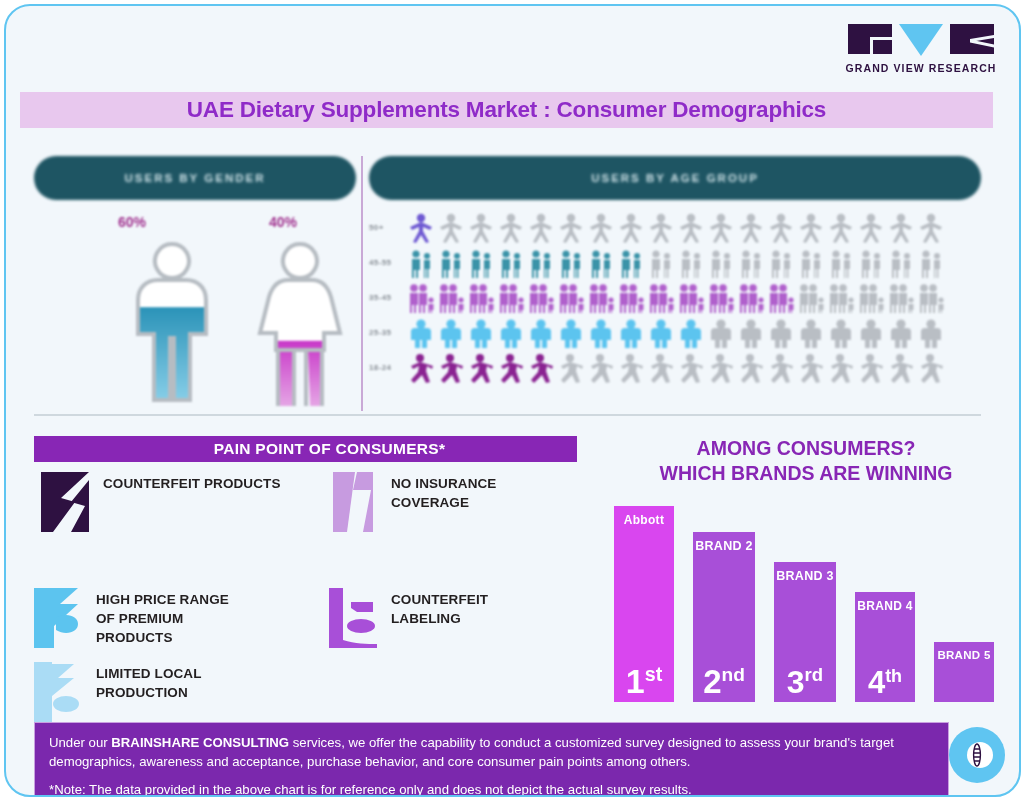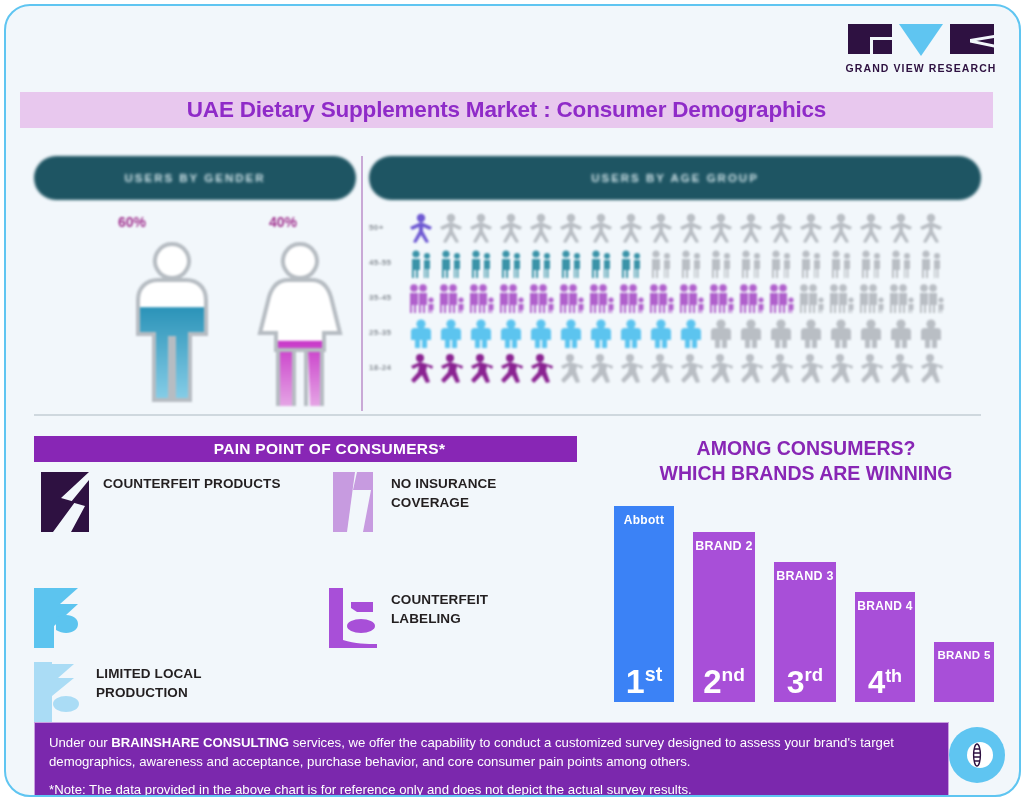--- a/index.html
+++ b/index.html
@@ -736,20 +736,25 @@
           </div>
         </div>
       </div>
       <div class="pp-col" style="left: 0px; top: 116px;">
         <div class="pp-item">
           <span class="pp-icon"><svg viewBox="0 0 48 60" width="48" height="60">
               <path d="M0 0 h20 v60 h-20 z" fill="#5cc4ef"></path>
               <path d="M20 0 h24 l-18 16 h18 l-24 22 z" fill="#5cc4ef"></path>
               <path d="M22 30 c10 -6 22 -2 22 6 c0 8 -12 12 -22 6 z" fill="#5cc4ef"></path>
             </svg></span>
+          <div class="pp-text">
+            <div>HIGH PRICE RANGE</div>
+            <div>OF PREMIUM</div>
+            <div>PRODUCTS</div>
+          </div>
         </div>
       </div>
       <div class="pp-col" style="left: 0px; top: 190px;">
         <div class="pp-item">
           <span class="pp-icon"><svg viewBox="0 0 48 60" width="48" height="60">
               <path d="M0 0 h18 v60 h-18 z" fill="#aadcf5"></path>
               <path d="M18 2 h22 l-16 14 h16 l-22 18 z" fill="#aadcf5"></path>
               <ellipse cx="32" cy="42" rx="13" ry="8" fill="#aadcf5"></ellipse>
             </svg></span>
           <div class="pp-text">
@@ -784,21 +789,21 @@
           </div>
         </div>
       </div>
     </div>
 
   <div class="brands-title">
     <div>AMONG CONSUMERS?</div>
     <div>WHICH BRANDS ARE WINNING</div>
   </div>
   <div class="chart" id="brand-chart">
-      <div class="bar" style="height: 196px; width: 60px; background: #3b82f6;">
+      <div class="bar" style="height: 196px; width: 60px; background: #d946ef;">
         <div class="bar-name" style="font-size: 12px;">Abbott</div>
         <div class="bar-rank" style="font-size: 34px;">1<sup>st</sup></div>
       </div>
       <div class="bar" style="height: 170px; width: 62px; background: rgb(168, 79, 216);">
         <div class="bar-name" style="font-size: 12.5px;">BRAND 2</div>
         <div class="bar-rank" style="font-size: 33px;">2<sup>nd</sup></div>
       </div>
       <div class="bar" style="height: 140px; width: 62px; background: rgb(168, 79, 216);">
         <div class="bar-name" style="font-size: 12.5px;">BRAND 3</div>
         <div class="bar-rank" style="font-size: 32px;">3<sup>rd</sup></div>

